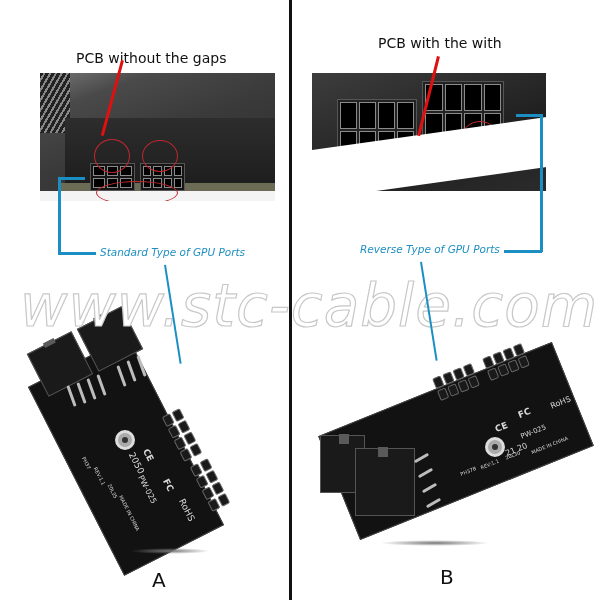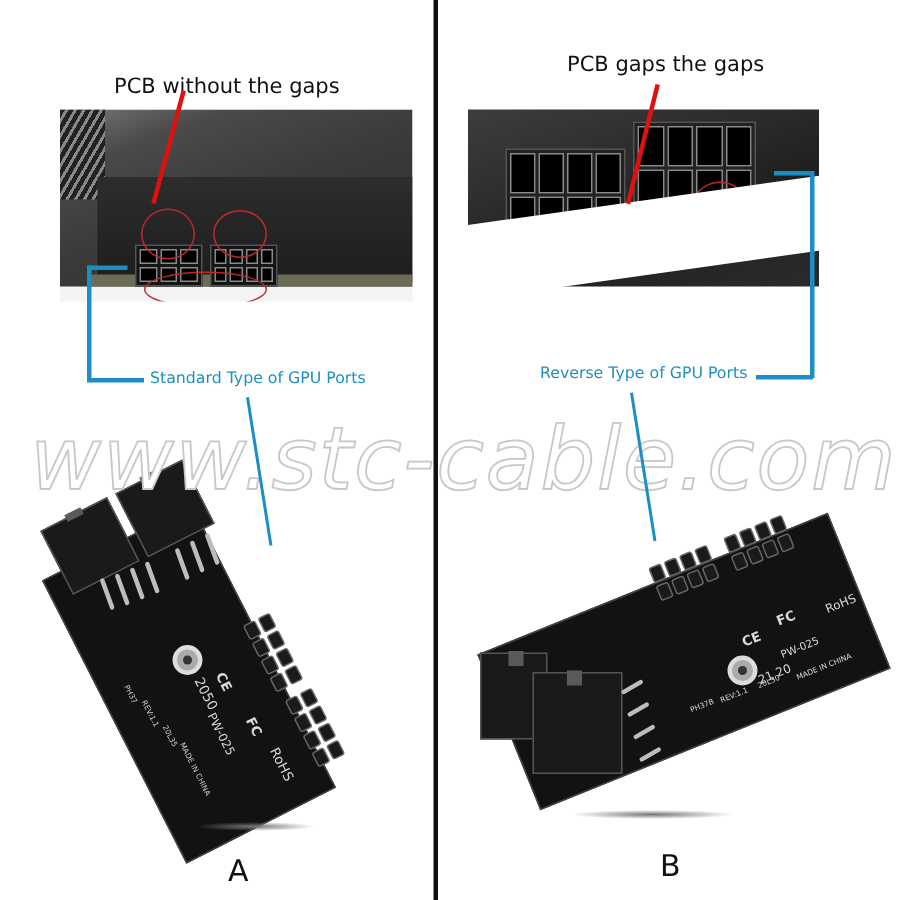--- a/index.html
+++ b/index.html
@@ -1,20 +1,20 @@
 <!DOCTYPE html>
 <html><head>
 <meta charset="utf-8">
 <style>
   html,body{margin:0;padding:0;background:#fff;}
   body{width:600px;height:600px;position:relative;overflow:hidden;font-family:"DejaVu Sans",sans-serif;}
   .abs{position:absolute;}
   .divider{left:289px;top:0;width:3px;height:600px;background:#111;}
   .top-label{font-size:14px;color:#111;white-space:nowrap;}
-  .blue-label{font-size:10.5px;color:#1e8fc0;white-space:nowrap;}
+  .blue-label{font-size:10.5px;color:#1e8fc0;white-space:nowrap;font-style:italic;}
   .panel-letter{font-size:20px;color:#111;}
   .watermark{left:20px;top:272px;font-size:58px;font-style:italic;font-family:"DejaVu Sans",sans-serif;color:#fff;
     -webkit-text-stroke:1.2px #c8c8c8;letter-spacing:1px;white-space:nowrap;z-index:5;}
   .blue-line{background:#1b8fc4;}
   .red-line{background:#e01010;}
   
   .photoA{left:40px;top:73px;width:235px;height:128px;overflow:hidden;background:#f4f4f4;}
   .gpuA-body{position:absolute;left:0;top:0;width:235px;height:118px;background:linear-gradient(160deg,#777 0%,#4a4a4a 20%,#3a3a3a 50%,#2e2e2e 100%);}
   .gpuA-front{position:absolute;left:25px;top:45px;width:210px;height:70px;background:linear-gradient(180deg,#2d2d2d,#1d1d1d);}
   .gpuA-fins{position:absolute;left:0;top:0;width:30px;height:60px;background:repeating-linear-gradient(120deg,#222 0 3px,#888 3px 5px);}
@@ -125,21 +125,21 @@
   <div class="silk" style="left:135px;top:195px;font-size:9px;transform:rotate(63deg);">RoHS</div>
   <div class="silk" style="left:40px;top:150px;font-size:5px;transform:rotate(63deg);">PH37</div>
   <div class="silk" style="left:50px;top:163px;font-size:5px;transform:rotate(63deg);">REV:1.1</div>
   <div class="silk" style="left:65px;top:178px;font-size:5px;transform:rotate(63deg);">20L35</div>
   <div class="silk" style="left:70px;top:200px;font-size:5px;transform:rotate(63deg);">MADE IN CHINA</div>
   <div class="shadow" style="left:90px;top:238px;width:80px;"></div>
 </div>
 
 <div class="abs panel-letter" style="left:152px;top:568px;">A</div>
 
-<div class="abs top-label" style="left:378px;top:35px;">PCB gaps the gaps</div>
+<div class="abs top-label" style="left:378px;top:35px;">PCB with the with</div>
 <div class="abs red-line" style="left:437px;top:56px;width:3px;height:82px;transform:rotate(14deg);transform-origin:top left;z-index:4;"></div>
 
 <div class="abs photoB">
   <div class="port" style="left:25px;top:26px;width:80px;height:62px;grid-template-columns:repeat(4,1fr);grid-template-rows:repeat(2,1fr);background:#222;">
       <i></i>
       <i></i>
       <i></i>
       <i></i>
       <i></i>
       <i></i>

